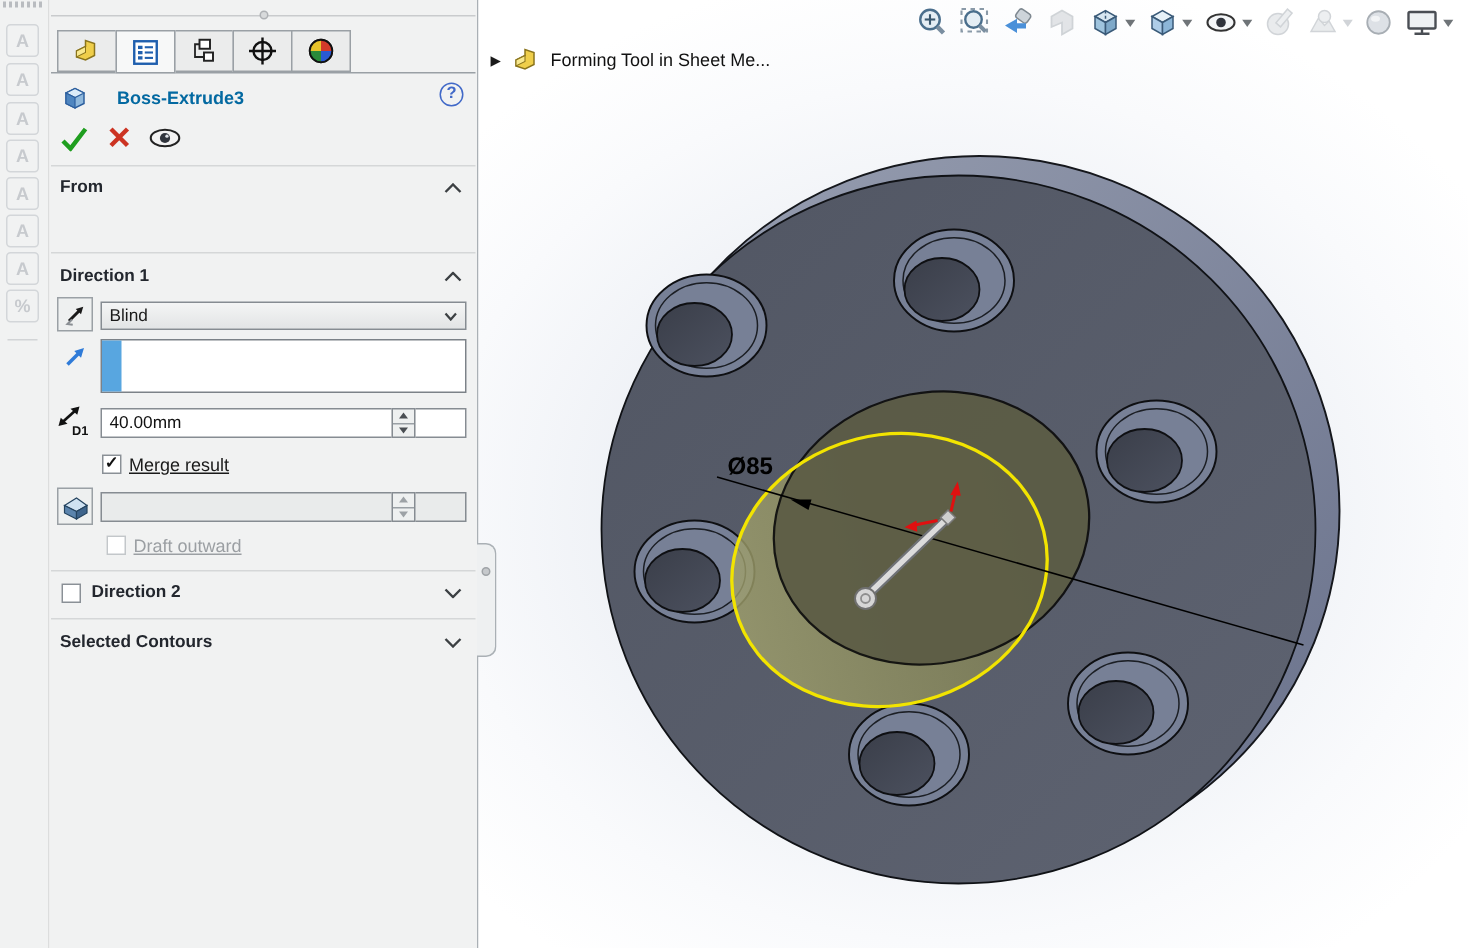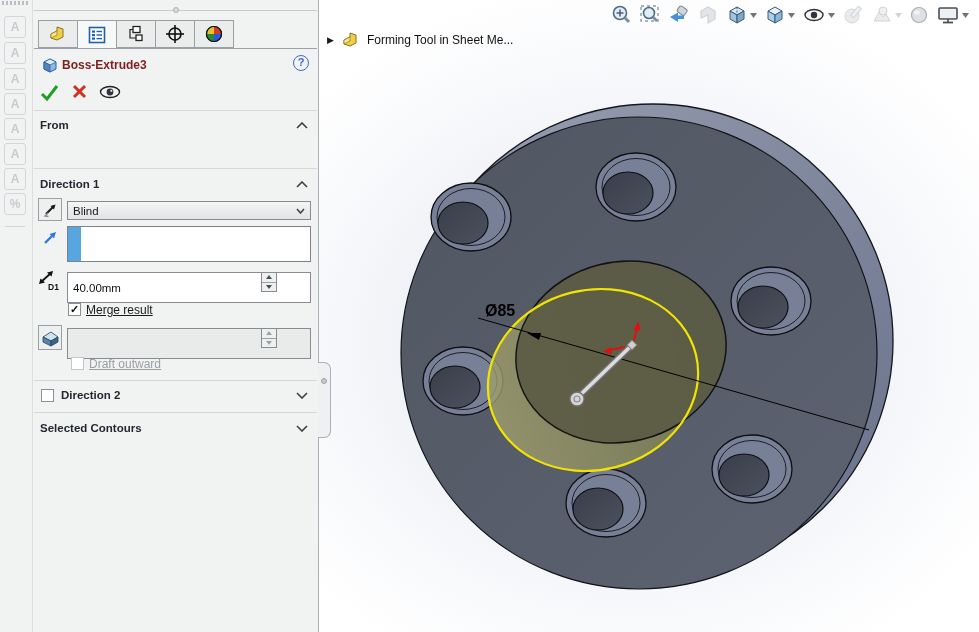--- a/index.html
+++ b/index.html
@@ -27,21 +27,21 @@
     background:#d8dadb; border:1px solid #aeb1b4; }
 
   .tabs { position:absolute; left:5px; top:20px; height:29px; display:flex; }
   .tab { width:40px; height:28px; background:#ebecec; border:1px solid #9aa0a5;
     margin-right:-1px; display:flex; align-items:center; justify-content:center; }
   .tab.active { background:#f7f8f8; height:29px; z-index:2; }
   .tabline { position:absolute; left:1px; top:48px; width:283px; height:1px; background:#9aa0a5; }
 
   .pm-title-row { position:absolute; left:8px; top:55px; width:272px; height:20px;
     display:flex; align-items:center; }
-  .pm-title { font-size:12px; font-weight:bold; color:#7f1d1d; margin-left:3px; }
+  .pm-title { font-size:12px; font-weight:bold; color:#0369a1; margin-left:19px; }
   .help-btn { position:absolute; right:4px; top:0; width:16px; height:16px; border:1.5px solid #4169c8;
     border-radius:50%; color:#4169c8; font-size:11px; font-weight:bold; text-align:center; line-height:13px; }
 
   .pm-actions { position:absolute; left:6px; top:82px; height:20px; display:flex; gap:8px; align-items:center; }
   .pm-actions .abtn { width:22px; height:18px; display:flex; align-items:center; justify-content:center; }
 
   .sep { position:absolute; left:1px; width:283px; height:1px; background:#d5d7d8; }
 
   .sec-head { position:absolute; left:7px; font-size:11.5px; font-weight:bold; color:#23272e; }
   .chev { position:absolute; right:10px; }
@@ -51,21 +51,21 @@
     display:flex; align-items:center; padding:0 5px; font-size:11.5px; color:#1a1a1a; }
   .combo .cchev { margin-left:auto; }
 
   .sq-btn { position:absolute; left:5px; width:24px; height:23px; border:1px solid #9aa0a5;
     background:#eef0f0; display:flex; align-items:center; justify-content:center; }
 
   .sel-box { position:absolute; left:34px; top:226px; width:244px; height:36px;
     background:#fff; border:1px solid #7c8288; }
   .sel-stripe { position:absolute; left:0; top:0; width:13px; height:34px; background:#58a6e0; }
 
-  .num-input { position:absolute; left:34px; width:244px; height:31px; border:1px solid #868c92;
+  .num-input { position:absolute; left:34px; width:244px; height:20px; border:1px solid #868c92;
     background:#fff; font-family:"Liberation Sans",sans-serif; font-size:11.5px; color:#111;
     padding:0 20px 0 5px; }
   .num-input:disabled { background:#e9ebeb; }
   .spin { position:absolute; right:41px; width:16px; height:20px; border:1px solid #868c92;
     background:#eef0f0; display:flex; flex-direction:column; }
   .spin i { flex:1; display:flex; align-items:center; justify-content:center; }
   .spin i.up::before { content:""; border:3.5px solid transparent; border-bottom:4.5px solid #4a4e53; margin-top:-4px;}
   .spin i.dn::before { content:""; border:3.5px solid transparent; border-top:4.5px solid #4a4e53; margin-bottom:-4px;}
   .spin.dis i.up::before { border-bottom-color:#9da2a6; }
   .spin.dis i.dn::before { border-top-color:#9da2a6; }

